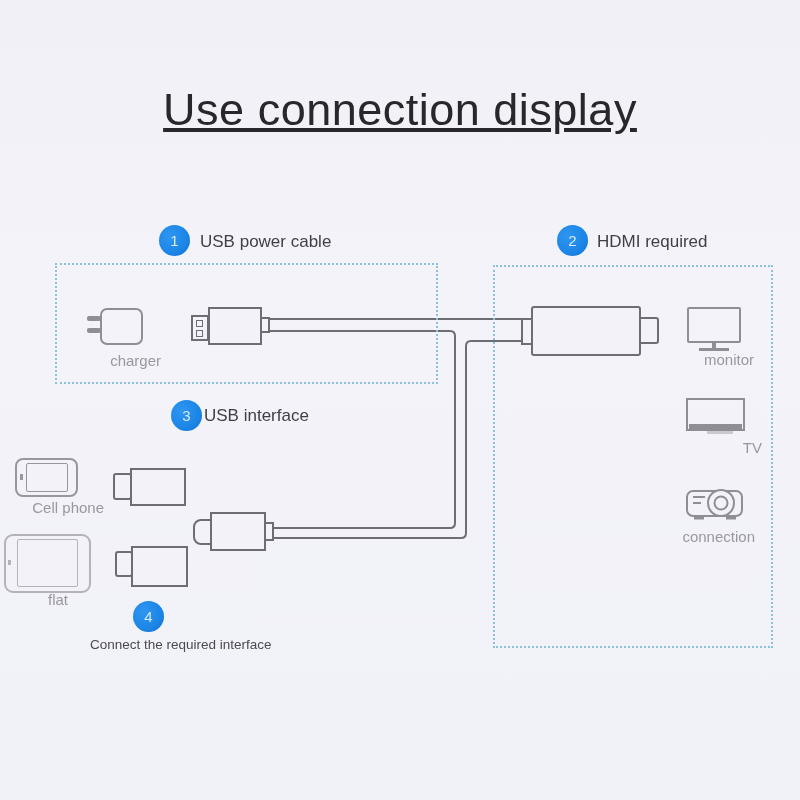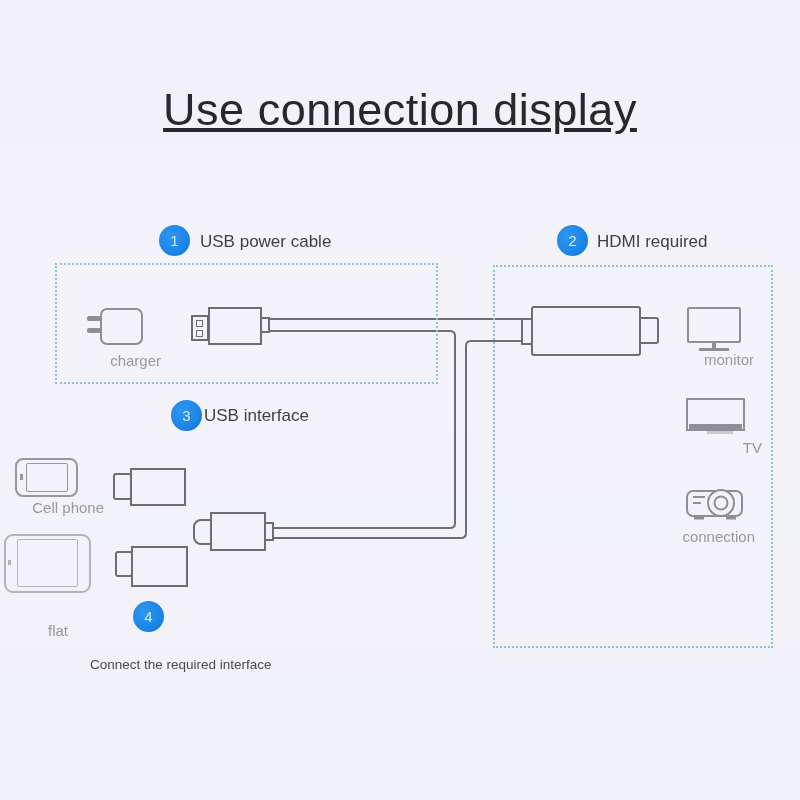--- a/index.html
+++ b/index.html
@@ -45,21 +45,20 @@
   }
   .step-label {
     font-size: 17px;
     color: #3f3f46;
     white-space: nowrap;
   }
   .step4-label {
     font-size: 13.5px;
     color: #4a4a50;
     white-space: nowrap;
-    margin-top: 20px;
   }
 
   
   .dev-label {
     font-size: 15px;
     color: #98989e;
     text-align: right;
     white-space: nowrap;
   }
 
@@ -158,21 +157,21 @@
     <div class="abs thin-mid" style="left:26px; top:463px; width:42px; height:29px; border-radius:2px;"></div>
     <div class="abs" style="left:20px; top:474px; width:3px; height:6px; background:#97979d;"></div>
   </div>
   <div class="abs dev-label" style="left:24px; top:499px; width:80px;">Cell phone</div>
 
   <div>
     <div class="abs st-light" style="left:4px; top:534px; width:87px; height:59px; border-radius:9px;"></div>
     <div class="abs thin-mid" style="left:17px; top:539px; width:61px; height:48px; border-radius:2px; border-color:#b3b3b9;"></div>
     <div class="abs" style="left:8px; top:560px; width:3px; height:5px; background:#b3b3b9;"></div>
   </div>
-  <div class="abs dev-label" style="left:8px; top:622px; width:60px;">flat</div>
+  <div class="abs dev-label" style="left:8px; top:591px; width:60px;">flat</div>
 
   <div>
     <div class="abs st-dark" style="left:113px; top:473px; width:19px; height:27px; border-radius:3px;"></div>
     <div class="abs st-dark" style="left:130px; top:468px; width:56px; height:38px; background:#f3f2f9;"></div>
   </div>
 
   <div>
     <div class="abs st-dark" style="left:115px; top:551px; width:18px; height:26px; border-radius:3px;"></div>
     <div class="abs st-dark" style="left:131px; top:546px; width:57px; height:41px; background:#f3f2f9;"></div>
   </div>

